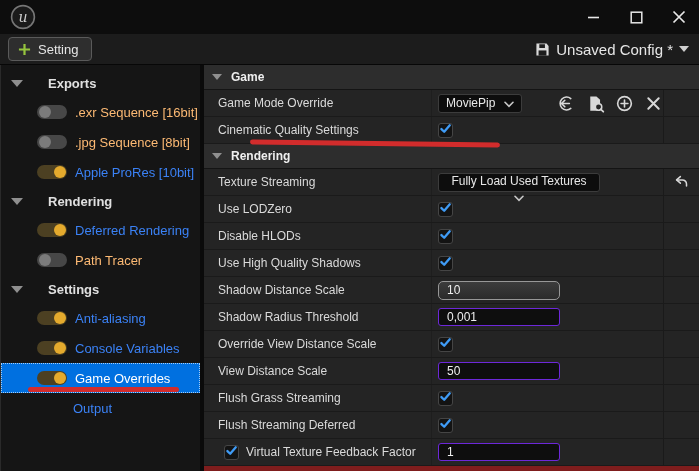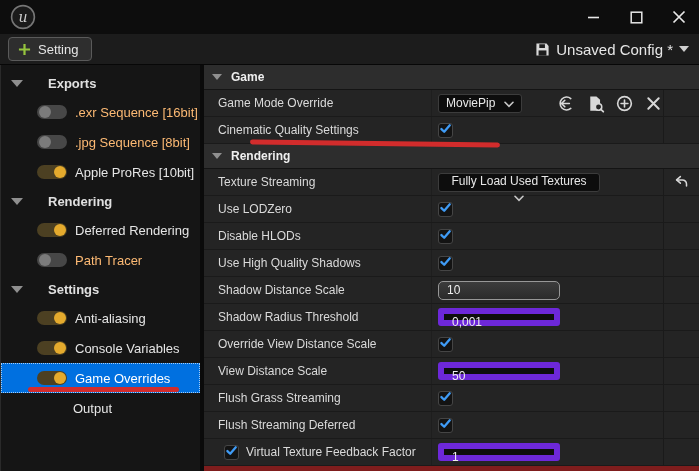--- a/index.html
+++ b/index.html
@@ -23,21 +23,21 @@
   .main { display:flex; height:406px; }
   .sidebar { width:232px; background:#151515; border-left:1px solid #2a2a2a; padding-top:4px; }
   .vgap { width:5px; background:#0a0a0a; }
   .panel { flex:1; background:#7f1d1d; }
 
   
   .side-header { height:28px; display:flex; align-items:center; padding-left:10px; gap:25px; color:#e0e0e0; font-size:13px; cursor:pointer;font-weight:bold; }
   .tri { width:0; height:0; border-left:6px solid transparent; border-right:6px solid transparent; border-top:7px solid #8f8f8f; }
   .side-item { height:30px; display:flex; align-items:center; cursor:pointer; }
   .side-item .toggle { margin-left:36px; }
-  .side-item .lbl { margin-left:8px; font-size:13px; color:#e5e5e5; }
+  .side-item .lbl { margin-left:8px; font-size:13px; color:#3b82f6; }
   .side-item .lbl.dim { color:#fdba74; }
   .side-item.plain .lbl { margin-left:72px; }
   .side-item.selected { background:#0070e0; outline:1px dotted rgba(255,255,255,.65); outline-offset:-1px; }
   .side-item.selected .lbl { color:#fff; }
 
   .toggle { width:30px; height:14px; border-radius:7px; position:relative; flex:none; cursor:pointer; }
   .toggle.off { background:#474747; }
   .toggle.on  { background:#4c4022; }
   .toggle .knob { position:absolute; top:1px; width:12px; height:12px; border-radius:50%; }
   .toggle.off .knob { left:2px; background:#7b7b7b; }
@@ -48,21 +48,21 @@
   .sec-header .tri { border-left-width:5px; border-right-width:5px; border-top-width:6px; }
   .sec-header .sec-title { color:#efefef; font-size:12px; font-weight:bold; }
   .prow { height:27px; background:#242424; border-bottom:1px solid #1a1a1a; display:flex; align-items:stretch; }
   .label-col { width:228px; flex:none; display:flex; align-items:center; padding-left:14px; gap:7px; border-right:1px solid #1e1e1e; }
   .label-col.has-cb { padding-left:20px; }
   .label-col .rlbl { color:#dadada; font-size:12px; white-space:nowrap; }
   .value-col { flex:1; display:flex; align-items:center; padding-left:6px; gap:25px; }
   .reset-col { width:36px; flex:none; border-left:1px solid #1a1a1a; display:flex; align-items:center; padding-left:9px; }
 
   .checkbox { width:15px; height:15px; background:#131313; border:1px solid #454545; border-radius:3px; display:flex; align-items:center; justify-content:center; cursor:pointer; flex:none; }
-  .valbox { width:122px; height:18px; background:#0e0e0e; border:6px solid #6d28d9; border-radius:3px; color:#eeeeee; font-size:12px; line-height:16px; padding-left:8px; cursor:text; }
+  .valbox { width:122px; height:18px; background:#0e0e0e; border:1px solid #6d28d9; border-radius:3px; color:#eeeeee; font-size:12px; line-height:16px; padding-left:8px; cursor:text; }
   .valbox.slider { height:19px; background:linear-gradient(180deg,#3c3c3c,#2b2b2b); border:1px solid #979797; border-radius:5px; }
   .dd { height:19px; background:#0d0d0d; border:1px solid #3c3c3c; border-radius:3px; display:flex; align-items:center; justify-content:space-between; padding:0 7px; cursor:pointer; }
   .dd .dd-text { color:#e8e8e8; font-size:12px; white-space:nowrap; }
   .dd.dd-asset { width:84px; }
   .dd.dd-wide { width:162px;flex-direction:column; }
   .asset-icons { display:flex; align-items:center; gap:9px; margin-left:9px; }
   .aicon { width:20px; height:20px; display:flex; align-items:center; justify-content:center; cursor:pointer; }
   .reset-btn { width:16px; height:16px; display:flex; cursor:pointer; }
 
   

